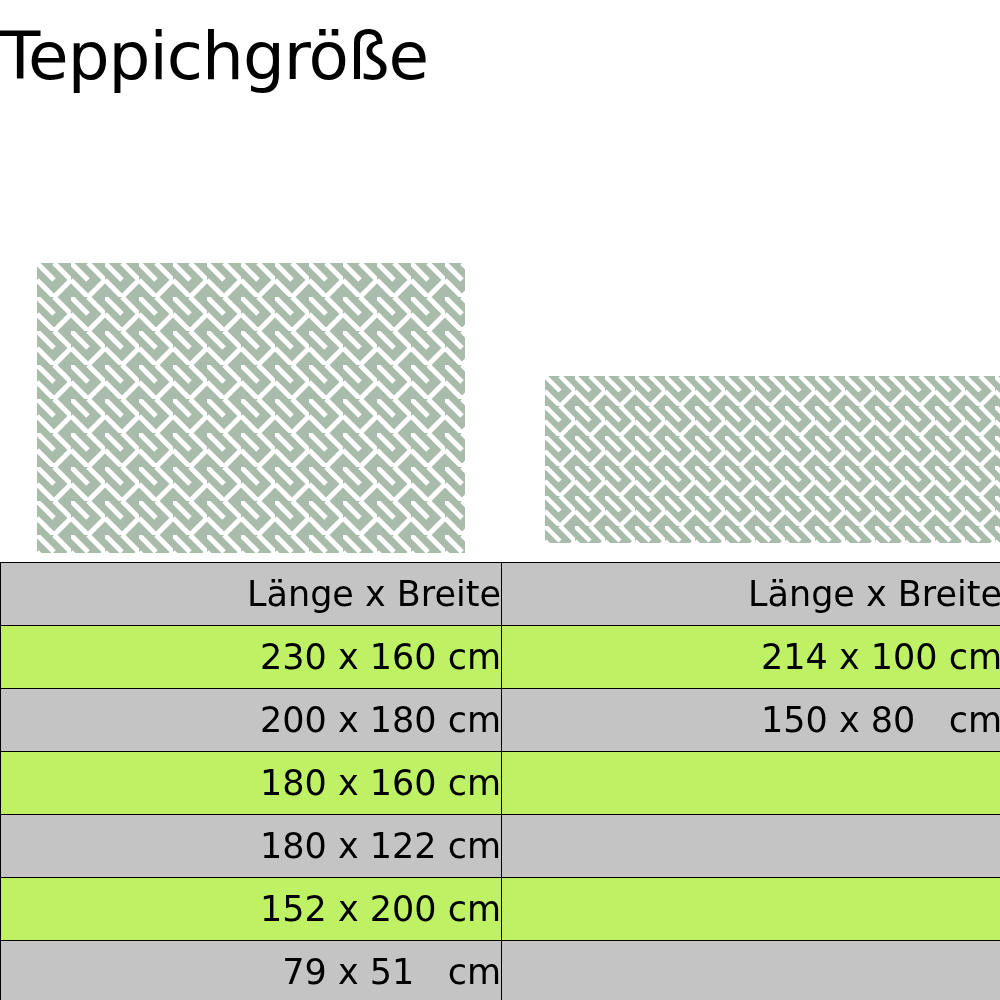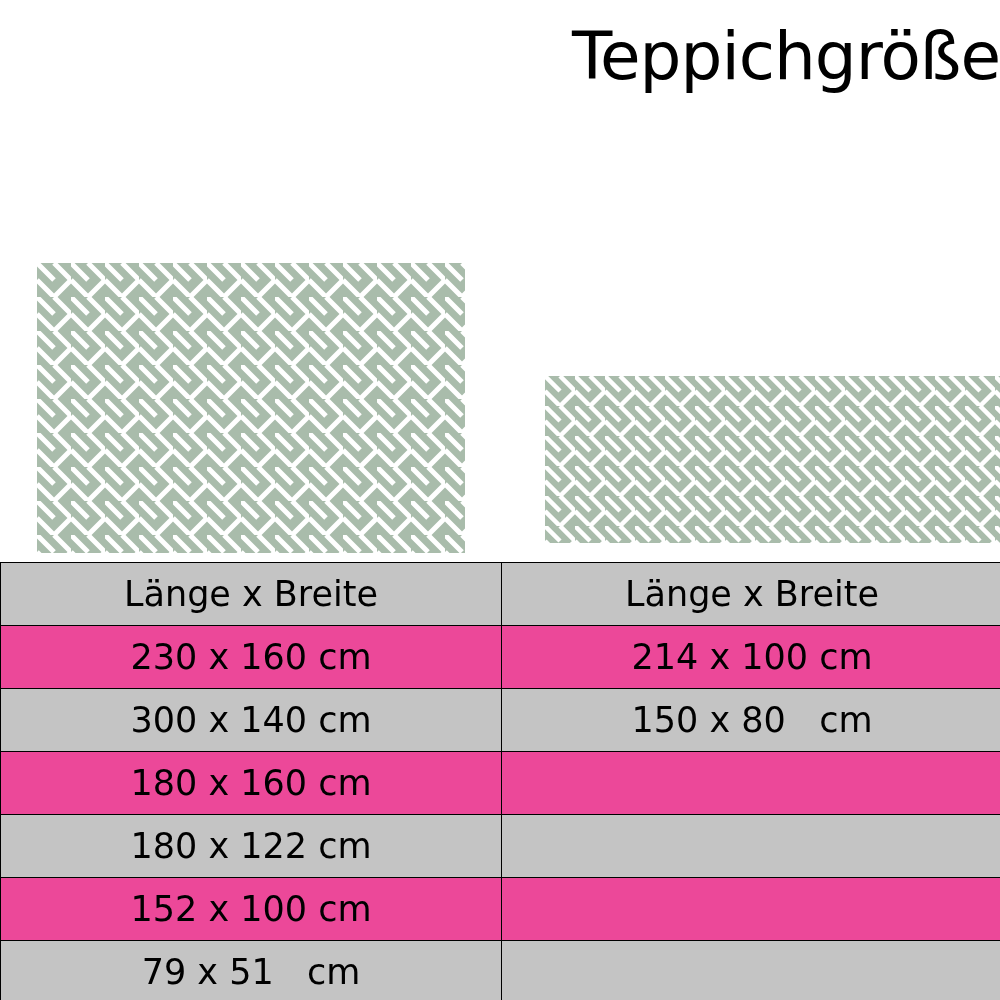--- a/index.html
+++ b/index.html
@@ -10,21 +10,21 @@
   body {
     width: 1000px;
     height: 1000px;
     font-family: "DejaVu Sans", sans-serif;
     color: #000000;
     overflow: hidden;
     position: relative;
   }
 
   #page-title {
-    text-align: right;
+    text-align: left;
     font-size: 66px;
     font-weight: 400;
     letter-spacing: -1px;
     margin: 0;
     padding-top: 22px;
     line-height: 1.05;
     font-family: "DejaVu Sans", sans-serif;
   }
 
   .swatch-area {
@@ -77,32 +77,32 @@
     position: absolute;
     top: 562px;
     left: 0;
     width: 1000px;
     border-collapse: collapse;
     table-layout: fixed;
   }
   table.size-table td {
     height: 62px;
     border: 1px solid #000000;
-    text-align: center;
+    text-align: right;
     vertical-align: middle;
     font-size: 35px;
     padding: 0;
     font-family: "DejaVu Sans", sans-serif;
     white-space: pre;
   }
   table.size-table tr.shaded td {
     background: #c4c4c4;
   }
   table.size-table tr.plain td {
-    background: #ec4899;
+    background: #bef264;
   }
   table.size-table td.col-left { width: 500px; }
   table.size-table td.col-right { width: 500px; }
   table.size-table td.empty { border-bottom: 1px solid #000000; }
 </style>
 </head>
 <body>
 
 <h1 id="page-title">Teppichgröße</h1>
 
@@ -140,33 +140,33 @@
   <tbody>
     <tr class="shaded">
       <td class="col-left">Länge x Breite</td>
       <td class="col-right">Länge x Breite</td>
     </tr>
     <tr class="plain">
       <td class="col-left">230 x 160 cm</td>
       <td class="col-right">214 x 100 cm</td>
     </tr>
     <tr class="shaded">
-      <td class="col-left">300 x 140 cm</td>
+      <td class="col-left">200 x 180 cm</td>
       <td class="col-right">150 x 80   cm</td>
     </tr>
     <tr class="plain">
       <td class="col-left">180 x 160 cm</td>
       <td class="col-right empty"></td>
     </tr>
     <tr class="shaded">
       <td class="col-left">180 x 122 cm</td>
       <td class="col-right empty"></td>
     </tr>
     <tr class="plain">
-      <td class="col-left">152 x 100 cm</td>
+      <td class="col-left">152 x 200 cm</td>
       <td class="col-right empty"></td>
     </tr>
     <tr class="shaded">
       <td class="col-left">79 x 51   cm</td>
       <td class="col-right empty"></td>
     </tr>
   </tbody>
 </table>
 
 </body></html>

